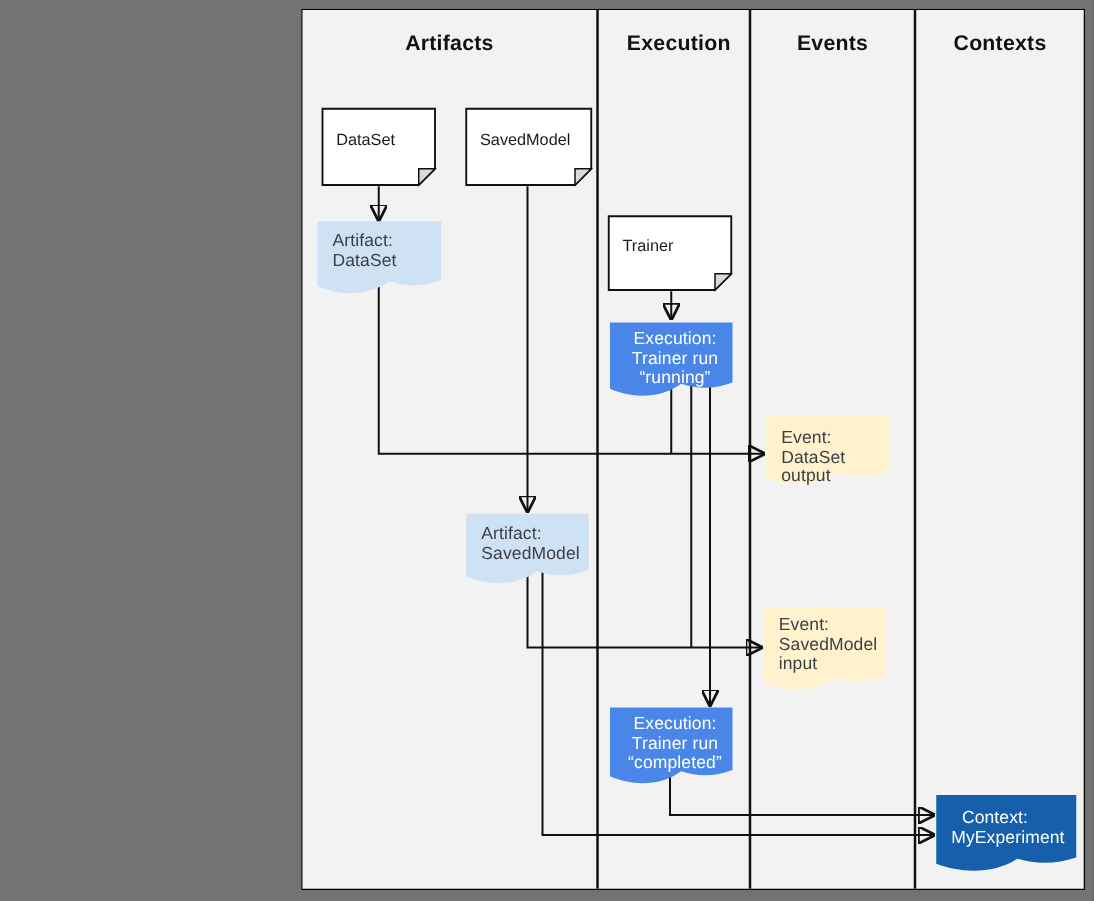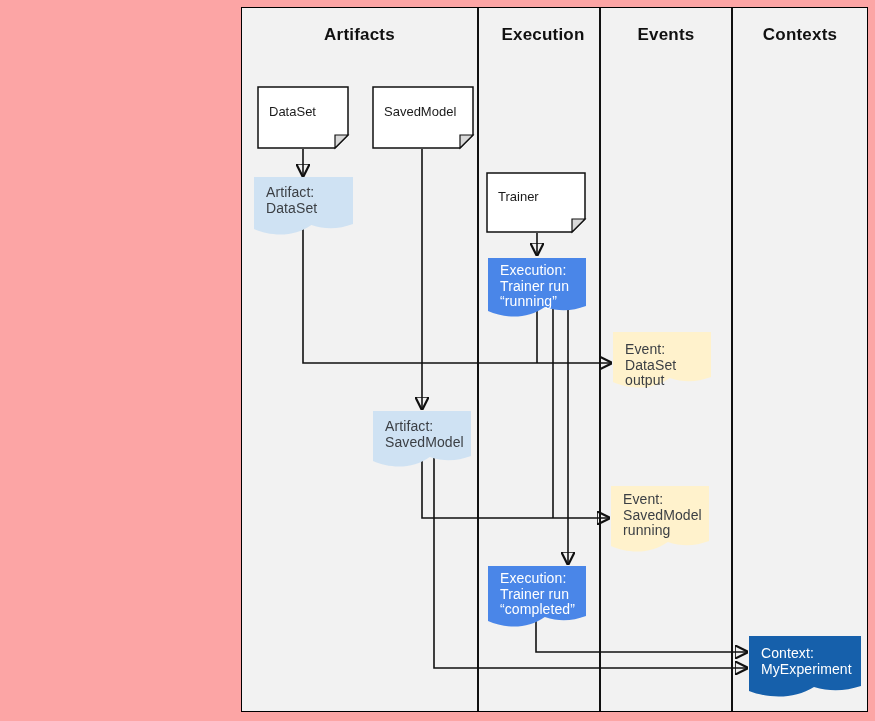--- a/index.html
+++ b/index.html
@@ -3,21 +3,21 @@
 <meta charset="utf-8">
 <style>
   html,body{margin:0;padding:0;}
   body{
     width:875px;height:721px;
     background:#000;
     font-family:"Liberation Sans", sans-serif;
     position:relative;
     overflow:hidden;
   }
-  .page{position:absolute;inset:0;background:#fca5a5;}
+  .page{position:absolute;inset:0;background:#737373;}
   .canvas{
     position:absolute;left:241px;top:7px;width:625px;height:703px;
     background:#f2f2f2;
     border:1px solid #000;
     box-sizing:content-box;
   }
   .divider{position:absolute;top:0;bottom:0;width:2px;background:#111;}
   .col-header{
     position:absolute;top:16px;height:22px;
     font-size:17px;font-weight:bold;color:#111;
@@ -29,21 +29,21 @@
   .node{position:absolute;}
   .node svg{position:absolute;left:0;top:0;overflow:visible;display:block;}
   .doc-outline{stroke:#111;stroke-width:1.5px;}
   .fold{stroke:#111;stroke-width:1.2px;}
   .label{
     position:absolute;left:0;top:0;right:0;
     padding:8px 6px 0 12px;
     font-size:14px;line-height:15.5px;letter-spacing:.1px;
   }
   .dark-text{color:#3b3f44;}
-  .light-text{color:#ffffff;}
+  .light-text{color:#ffffff;text-align:center;}
   .doc-label{
     position:absolute;inset:0;display:flex;align-items:center;
     box-sizing:border-box;padding:0 4px 12px 12px;
     font-size:13px;color:#1a1a1a;
   }
 </style>
 </head>
 <body>
 
 <div class="page">
@@ -147,21 +147,21 @@
       </div>
     </div>
 
     <div class="node" style="left:369px;top:478px;width:98px;height:69px">
       <svg width="98" height="69">
         <path d="M0 0 H98 V55 C84.3 60, 71.5 61, 56.8 56 C39.2 69, 15.7 67, 0 60 Z" fill="#fff2cc"></path>
       </svg>
       <div class="label dark-text" style="padding-top:6px">
         <div>Event:</div>
         <div>SavedModel</div>
-        <div>running</div>
+        <div>input</div>
       </div>
     </div>
 
     <div class="node" style="left:246px;top:558px;width:98px;height:64px">
       <svg width="98" height="64">
         <path d="M0 0 H98 V50 C84.3 55, 71.5 56, 56.8 51 C39.2 64, 15.7 62, 0 55 Z" fill="#4a86e8"></path>
       </svg>
       <div class="label light-text" style="padding-top:5px">
         <div>Execution:</div>
         <div>Trainer run</div>

